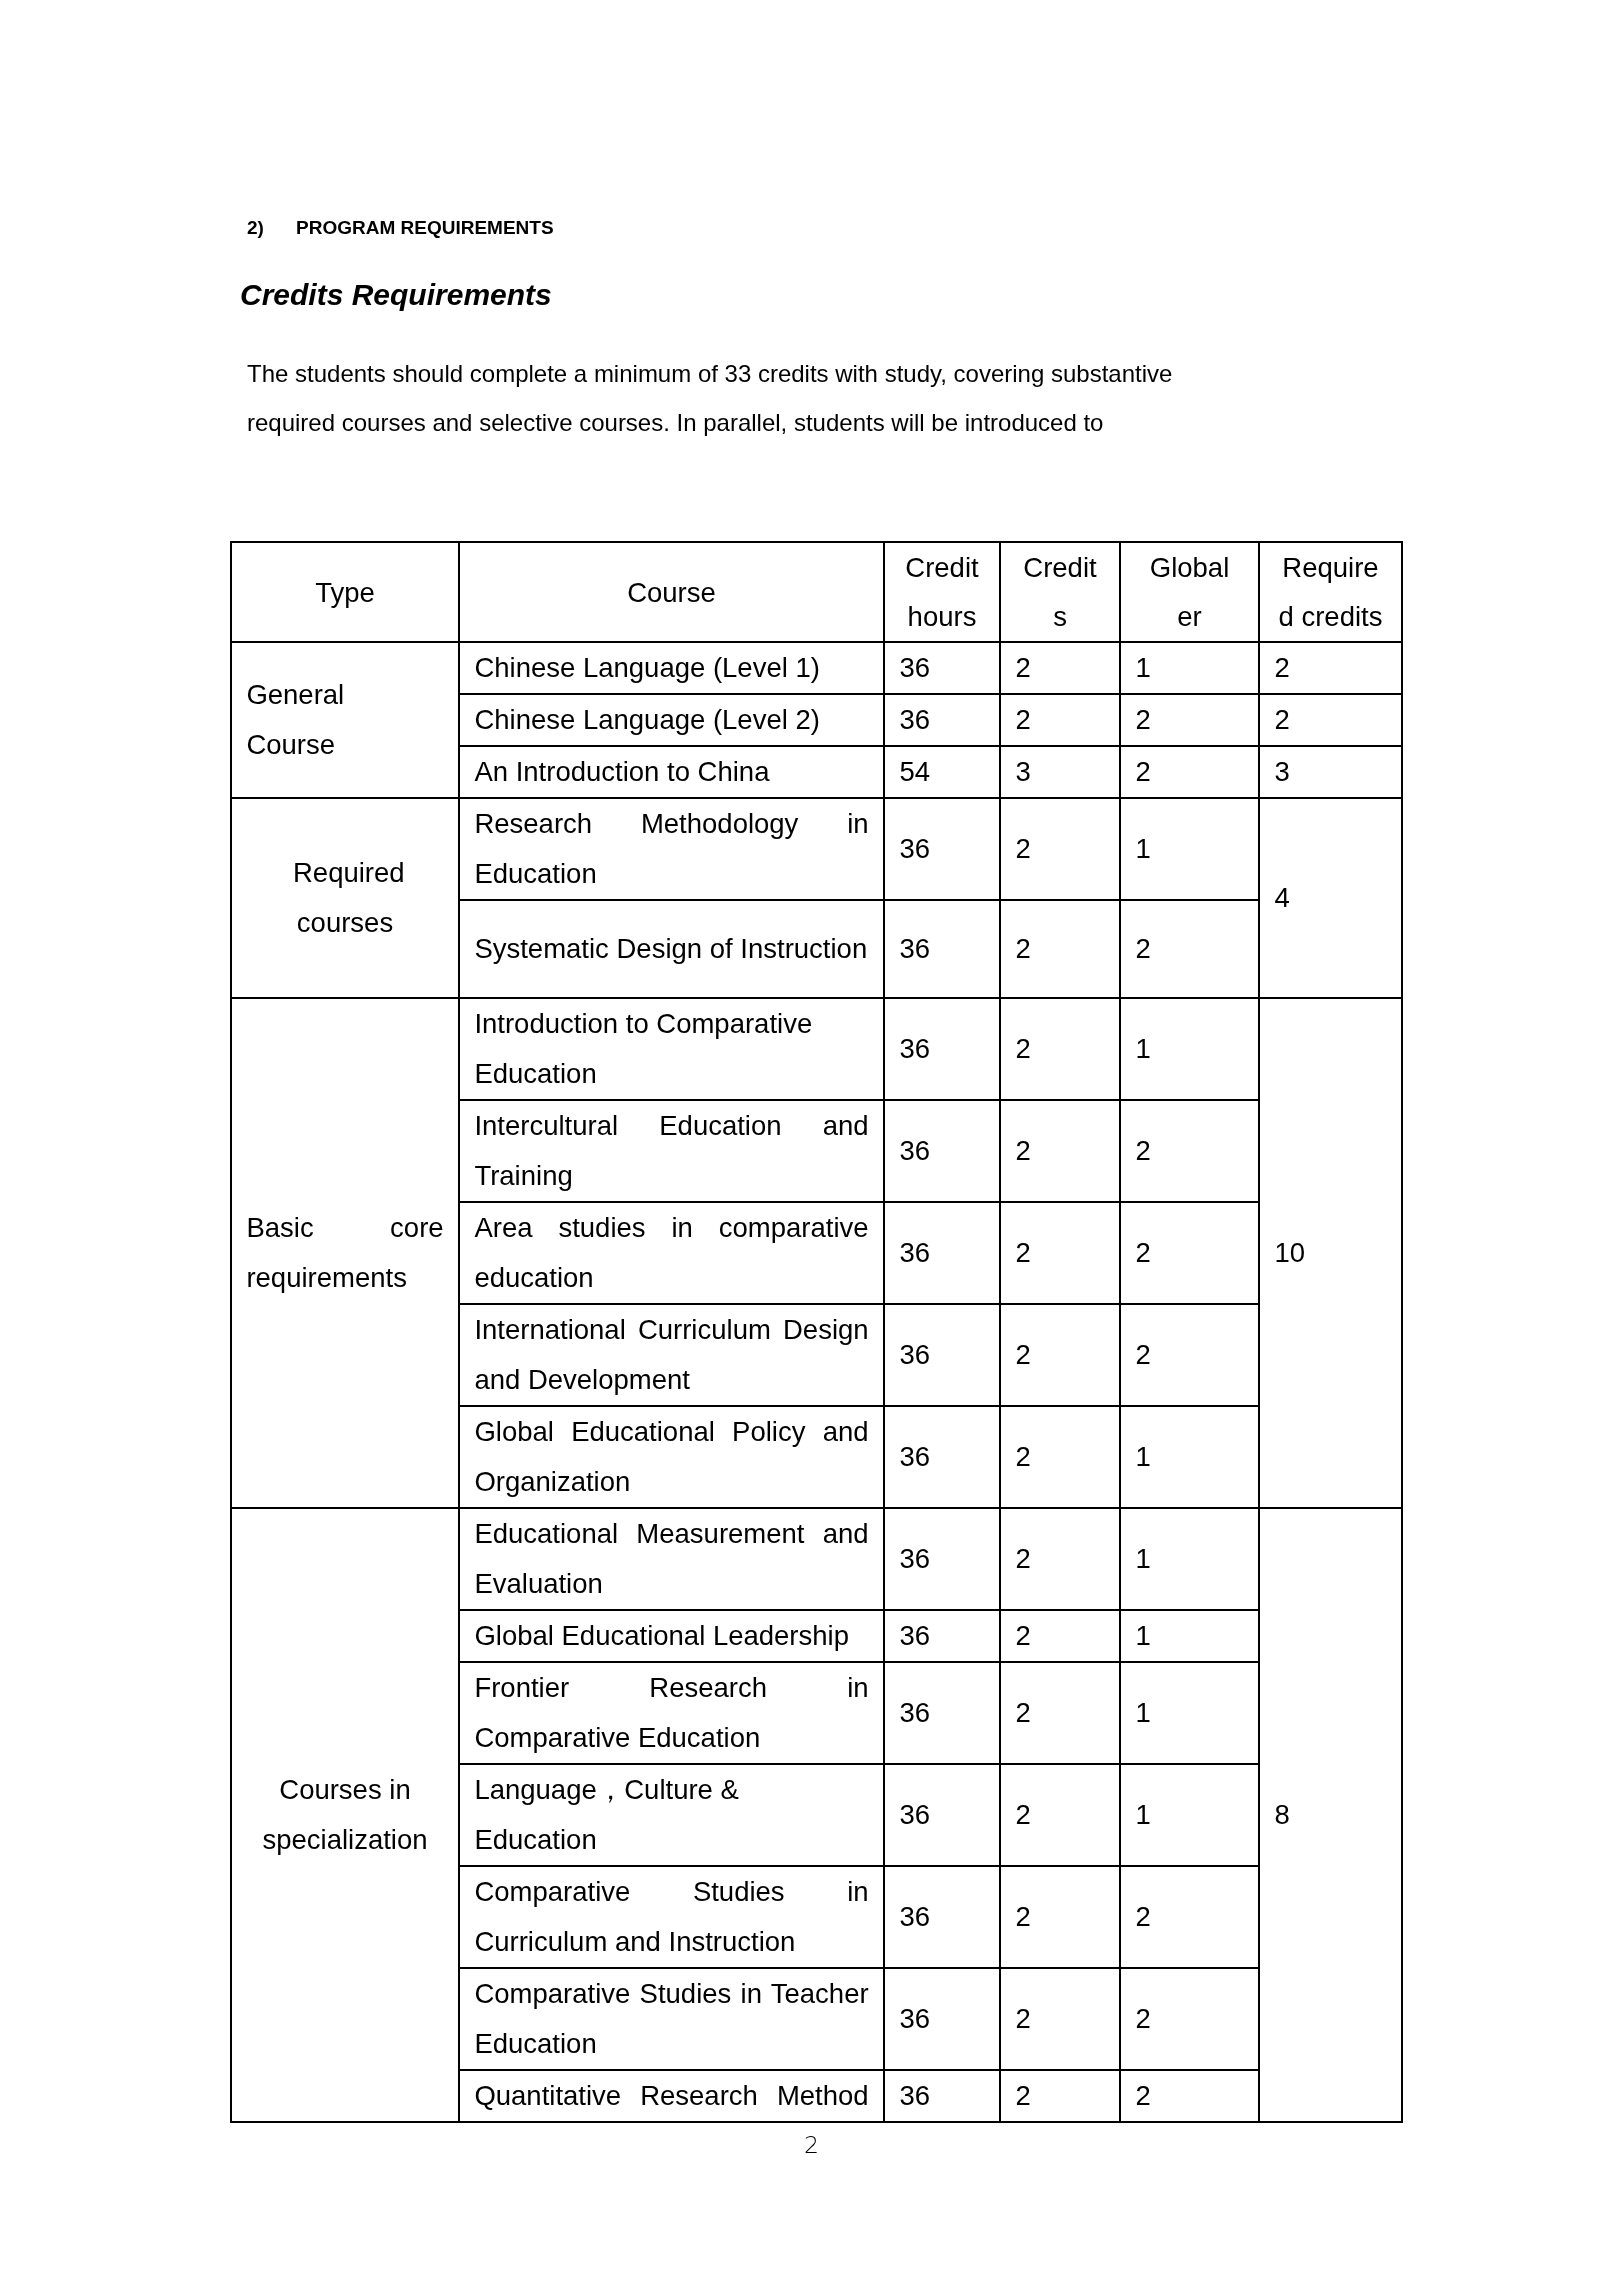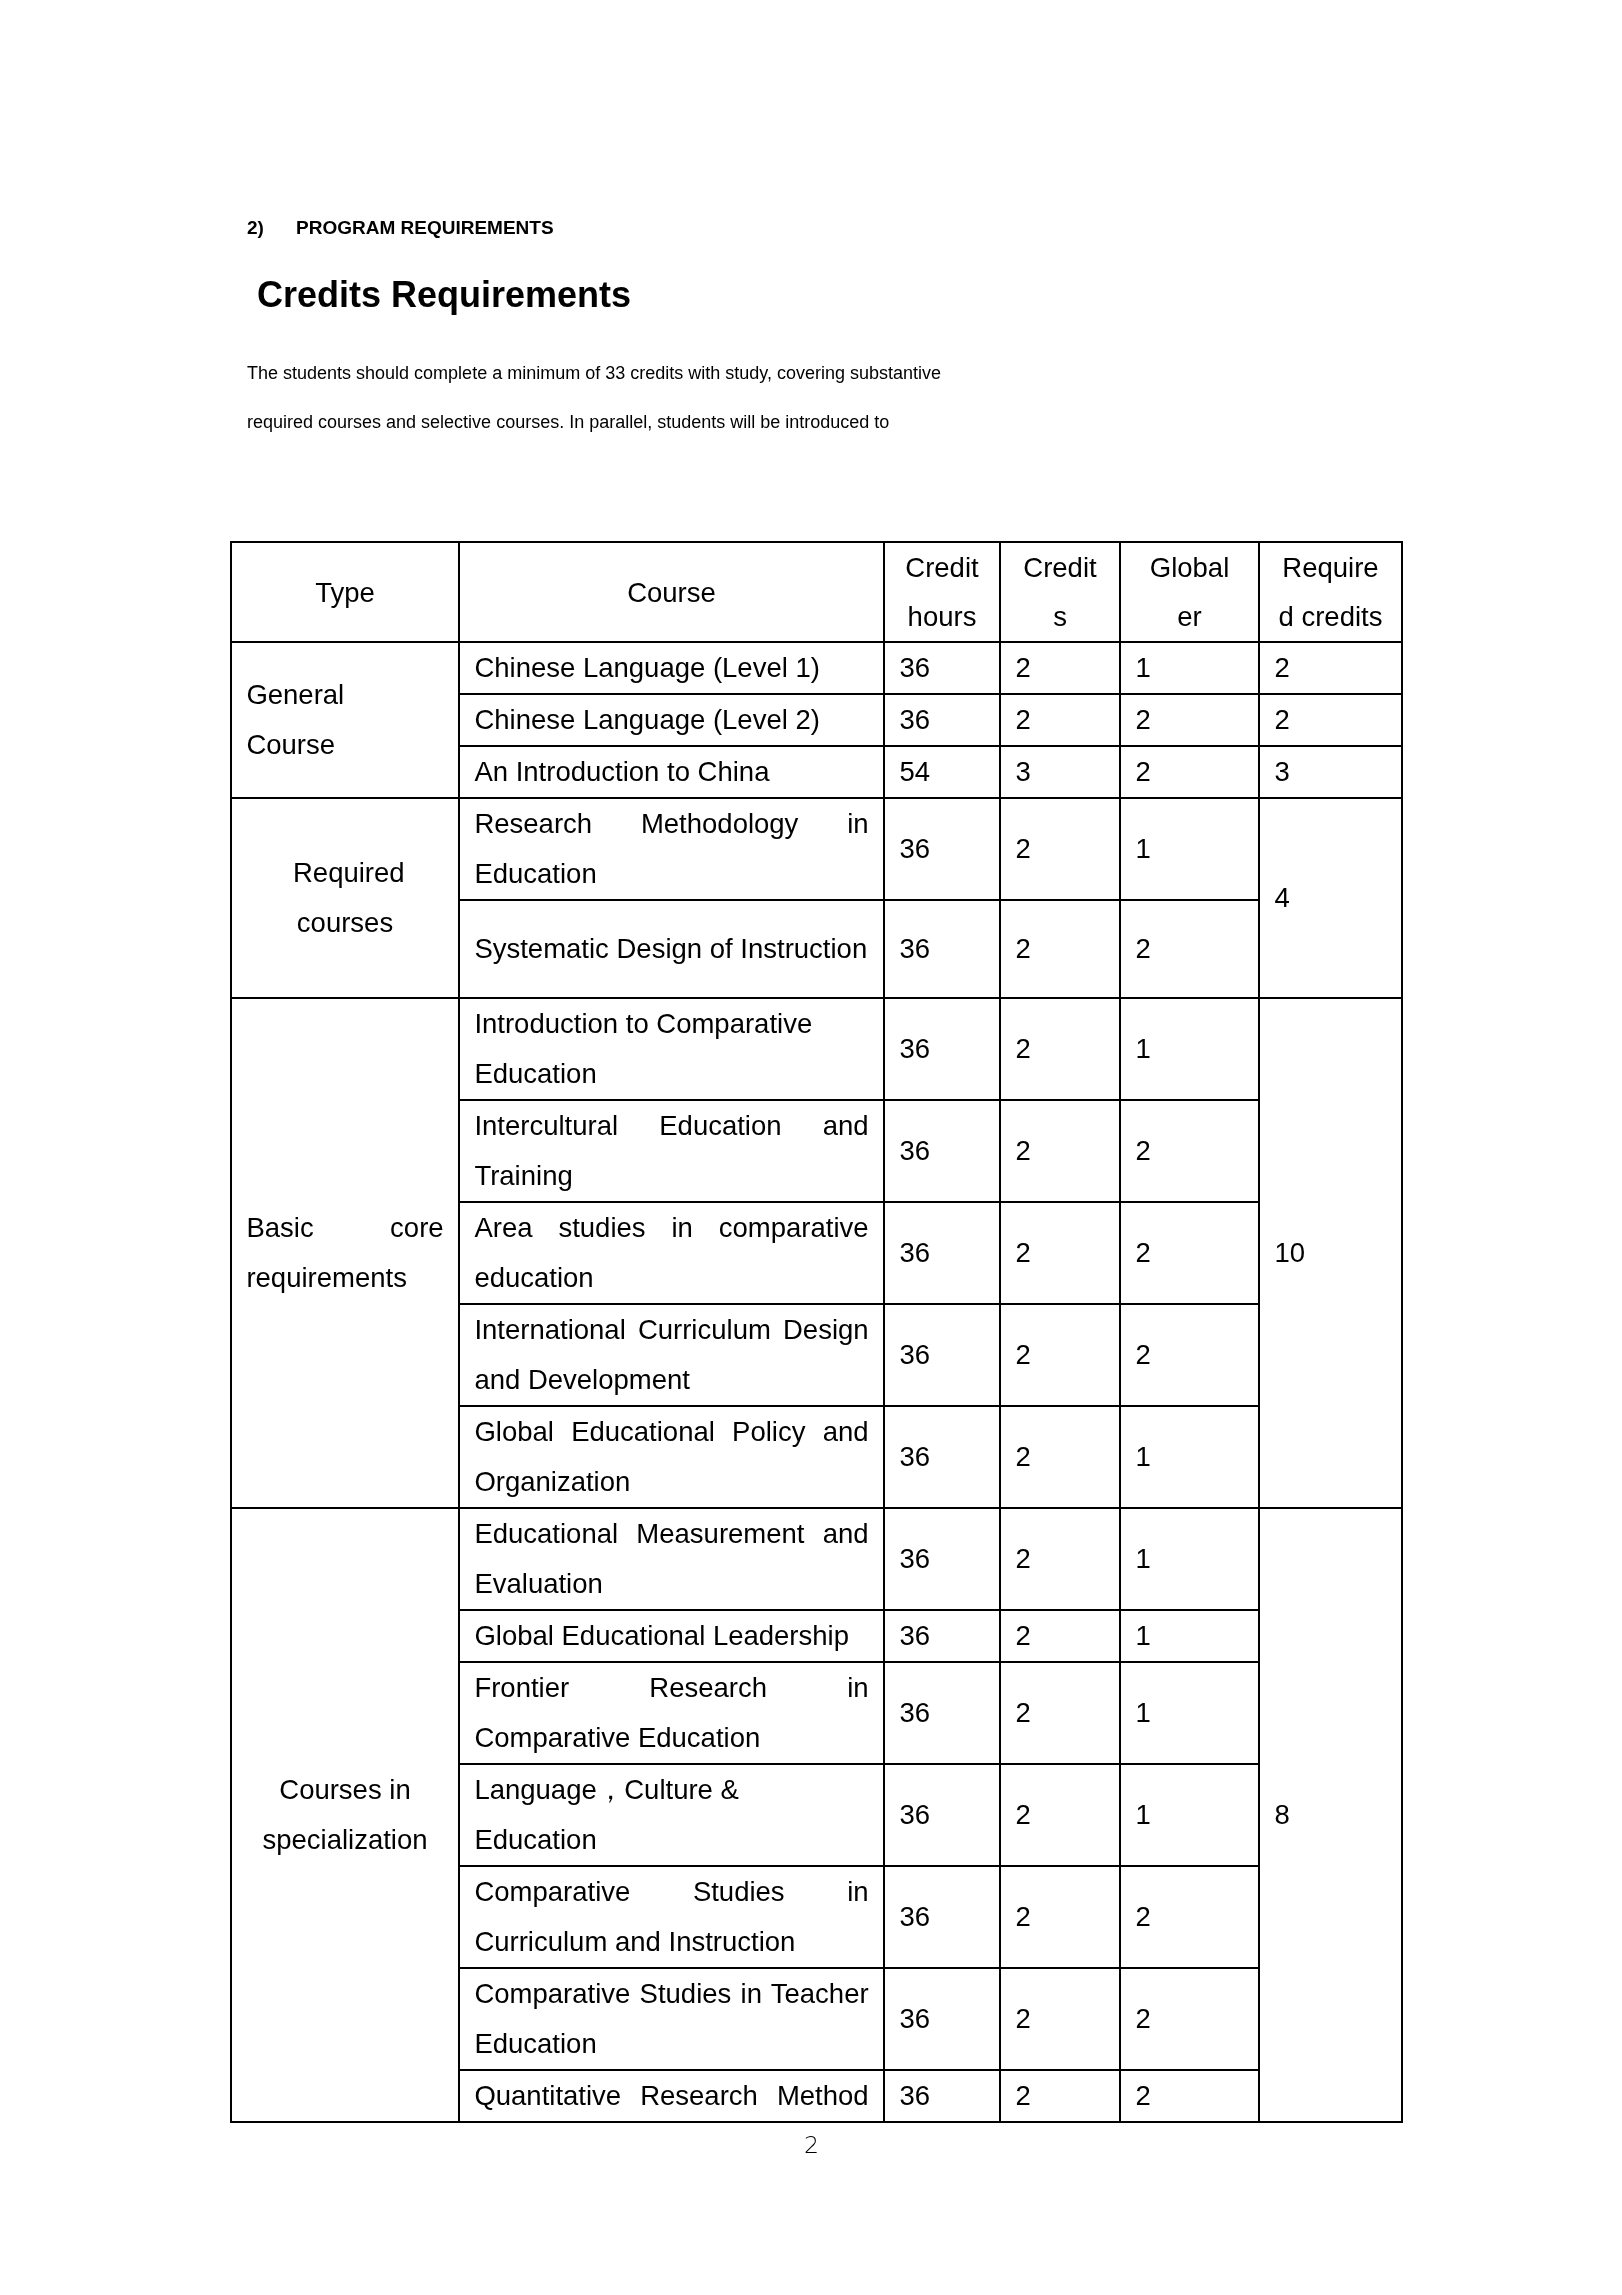--- a/index.html
+++ b/index.html
@@ -1,21 +1,21 @@
 <!DOCTYPE html>
 <html style="font-size:10.5px"><head>
 <meta charset="utf-8">
 <style>
   html, body { margin:0; padding:0; background:#ffffff; }
   body { width:1623px; height:2295px; position:relative; overflow:hidden;
          font-family:"Liberation Sans", sans-serif; color:#000; }
   .heading { position:absolute; left:247px; top:211px; font-size:19px; font-weight:bold; white-space:pre; line-height:34px; }
   .heading .num { display:inline-block; width:49px; }
-  .subtitle { position:absolute; left:257px; top:276px; font-size:36px; font-weight:bold; line-height:38px; }
-  .para { position:absolute; left:247px; top:349px; width:1145px; font-size:18px; line-height:49px; }
+  .subtitle { position:absolute; left:240px; top:276px; font-size:30px; font-weight:bold; font-style:italic; line-height:38px; }
+  .para { position:absolute; left:247px; top:349px; width:1145px; font-size:24px; line-height:49px; }
   .para div { white-space:nowrap; }
   table.req { position:absolute; left:230px; top:534px; border-collapse:collapse; table-layout:fixed; width:1171px;margin-top:7px; }
   table.req td { border:2px solid #000; padding:0 14.4px; font-size:27.5px; line-height:50px; vertical-align:middle; overflow:hidden; }
   table.req thead td { height:96px; text-align:center; line-height:49px; padding:0 5.2px; }
   .num-cell { }
   .course { text-align:justify; text-align-last:left; }
   .type-left { text-align:justify; text-align-last:left; }
   .type-center { text-align:center; }
   tr.single td { height:46px; }
   tr.double td { height:96px; }

